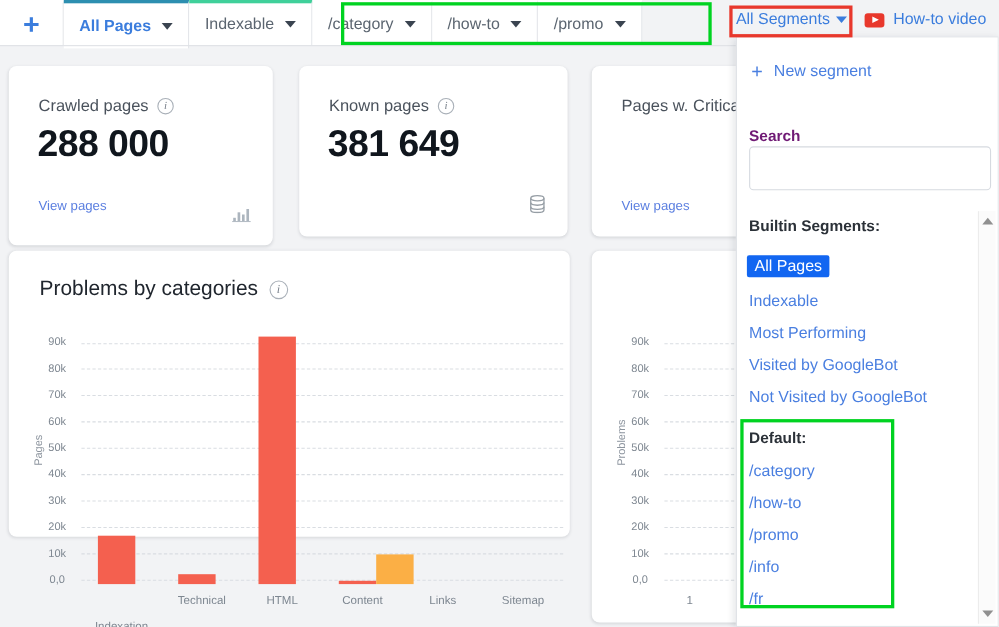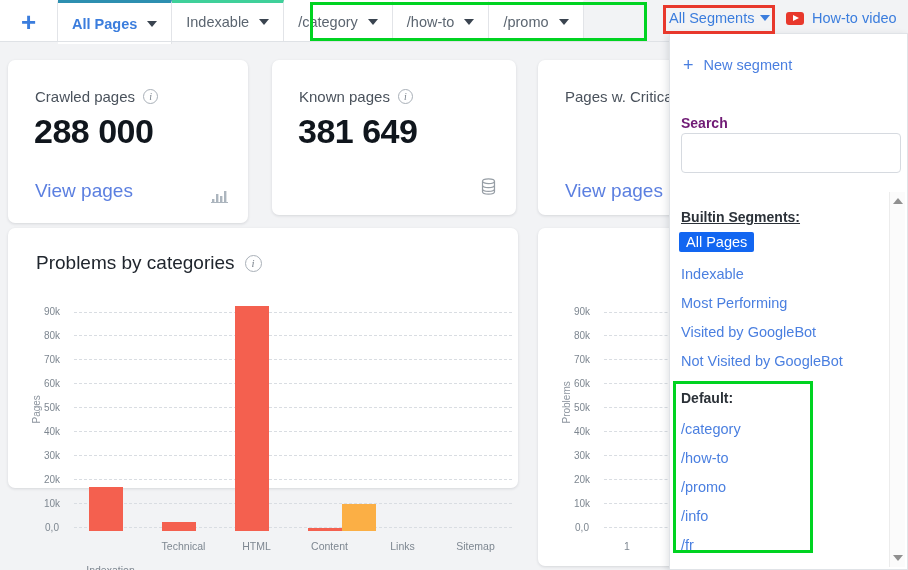--- a/index.html
+++ b/index.html
@@ -125,21 +125,21 @@
     flex: none;
   }
   .card-value {
     position: absolute; left: 26px; top: 52px;
     font-size: 34px; font-weight: bold; color: #10161d;
     letter-spacing: -0.5px;
     white-space: nowrap;
   }
   .card-link {
     position: absolute; left: 27px; top: 120px;
-    font-size: 19px; color: #5b7fe0; cursor: pointer;
+    font-size: 12px; color: #5b7fe0; cursor: pointer;
   }
   .card-icon {
     position: absolute; right: 20px; bottom: 16px;
     opacity: .72;
   }
 
   
   .panel-title {
     position: absolute; left: 28px; top: 24px;
     font-size: 19px; color: #20262e;
@@ -401,21 +401,21 @@
   <div class="seg-panel">
 
     <div class="new-seg">
       <span class="plus">+</span>
       <span>New segment</span>
     </div>
 
     <div class="seg-search-label">Search</div>
     <input class="seg-search-input" type="text" value="" placeholder="" style="">
 
-    <div class="seg-group-label" style="top:175px;text-decoration:underline;">Builtin Segments:</div>
+    <div class="seg-group-label" style="top:163px;">Builtin Segments:</div>
 
     <div class="seg-item selected" style="top:198px;">All Pages</div>
     <div class="seg-item" style="top:232px;">Indexable</div>
     <div class="seg-item" style="top:261px;">Most Performing</div>
     <div class="seg-item" style="top:319px;">Not Visited by GoogleBot</div>
     <div class="seg-item" style="top:290px;">Visited by GoogleBot</div>
 
     <div class="seg-group-label" style="top:356px;">Default:</div>
 
     <div class="seg-item" style="top:387px;">/category</div>

